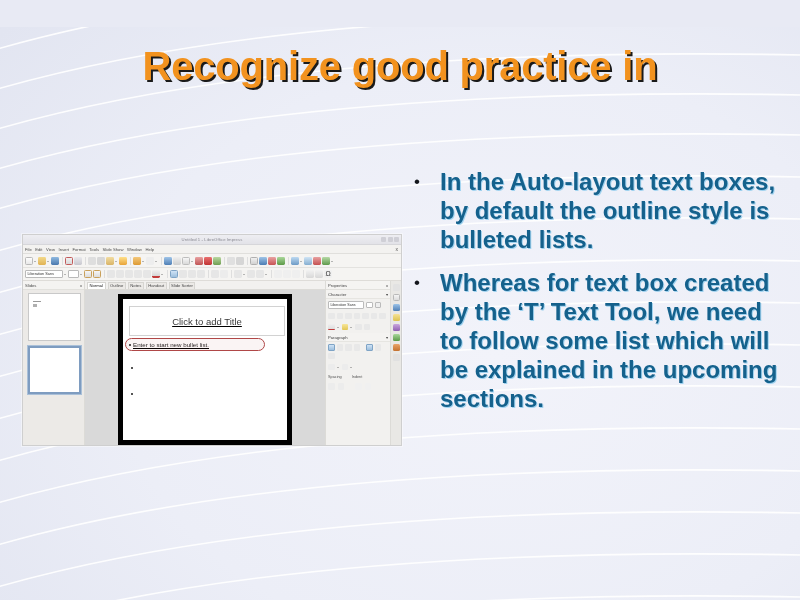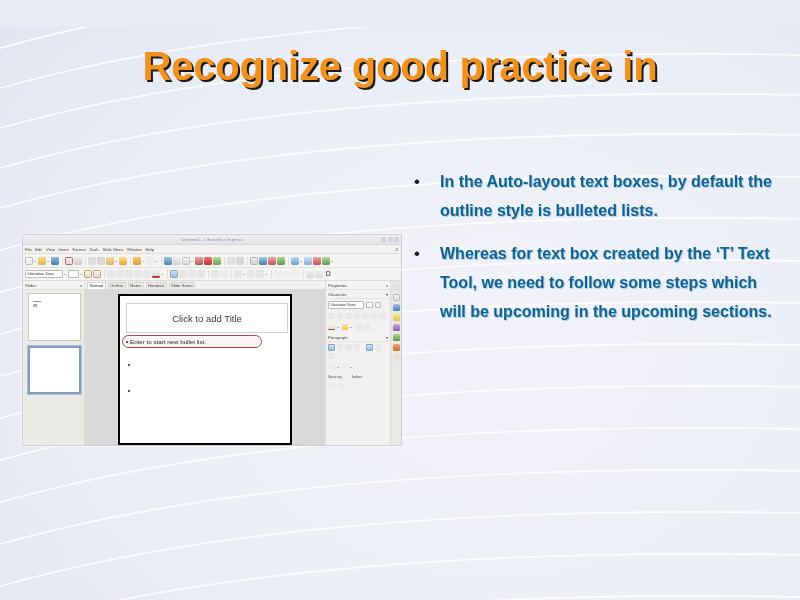--- a/index.html
+++ b/index.html
@@ -31,21 +31,21 @@
     position:absolute;left:408px;top:140px;width:372px;
   }
   .bullet-row{display:flex;align-items:flex-start;margin-bottom:14px;}
   .bullet-mark{
     flex:0 0 auto;width:26px;
     color:#14161c;font-size:17px;line-height:29px;text-align:left;
     padding-left:6px;
   }
   .bullet-text{
     flex:1 1 auto;
-    font-size:16px;line-height:29px;font-weight:700;
+    font-size:24px;line-height:29px;font-weight:700;
     color:#15618C;
     text-shadow:1px 1px 0 #9fd2ef;
   }
   
   #shot{
     position:absolute;left:22px;top:207px;width:378px;height:210px;
     background:#f1f0ee;
     border:1px solid #cfcfcf;
     overflow:hidden;
     font-family:"Liberation Sans", sans-serif;
@@ -104,21 +104,21 @@
   .sh-tabs{
     height:9px;background:#f2f1ef;border-bottom:1px solid #dcdbd7;display:flex;align-items:center;
     padding-left:2px;gap:2px;
   }
   .sh-tabs span{
     font-size:4.2px;color:#444;border:1px solid #d6d5d1;border-bottom:none;
     background:#eceae7;padding:0.5px 1.5px;border-radius:1px 1px 0 0;white-space:nowrap;
   }
   .sh-tabs span.active{background:#fff;color:#222;}
   .sh-canvaswrap{flex:1;background:#d9d9d9;display:flex;justify-content:center;padding-top:4px;position:relative;}
-  .sh-canvas{width:174px;background:#fff;border:2px solid #000000;padding:7px 2px 0 6px;}
+  .sh-canvas{width:174px;background:#fff;border:5px solid #000000;padding:7px 2px 0 6px;text-decoration:underline;}
   .ph-title{
     border:1px solid #d2d2d2;height:30px;display:flex;align-items:center;justify-content:center;
     font-size:9.5px;color:#3a3a3a;
   }
   .ph-body{margin-top:5px;position:relative;height:72px;}
   .ph-line1{display:flex;align-items:center;gap:2px;font-size:6.2px;color:#1d1d1d;position:relative;width:fit-content;}
   .ph-oval{
     position:absolute;left:-4px;top:-3.5px;width:140px;height:13px;
     border:1.4px solid #b04747;border-radius:7px;background:rgba(176,71,71,.06);
   }
@@ -181,21 +181,21 @@
     <span class="ln">Recognize good practice in</span>
   </div>
 
   <div id="body">
     <div class="bullet-row">
       <span class="bullet-mark">•</span>
       <span class="bullet-text">In the Auto-layout text boxes, by default the outline style is bulleted lists.</span>
     </div>
     <div class="bullet-row">
       <span class="bullet-mark">•</span>
-      <span class="bullet-text">Whereas for text box created by the ‘T’ Text Tool, we need to follow some steps which will be upcoming in the upcoming sections.</span>
+      <span class="bullet-text">Whereas for text box created by the ‘T’ Text Tool, we need to follow some list which will be explained in the upcoming sections.</span>
     </div>
   </div>
 
   <div id="shot">
 
     <div class="sh-titlebar">
       <span class="t">Untitled 1 - LibreOffice Impress</span>
       <span class="sh-winbtns">
         <i></i>
         <i></i>

